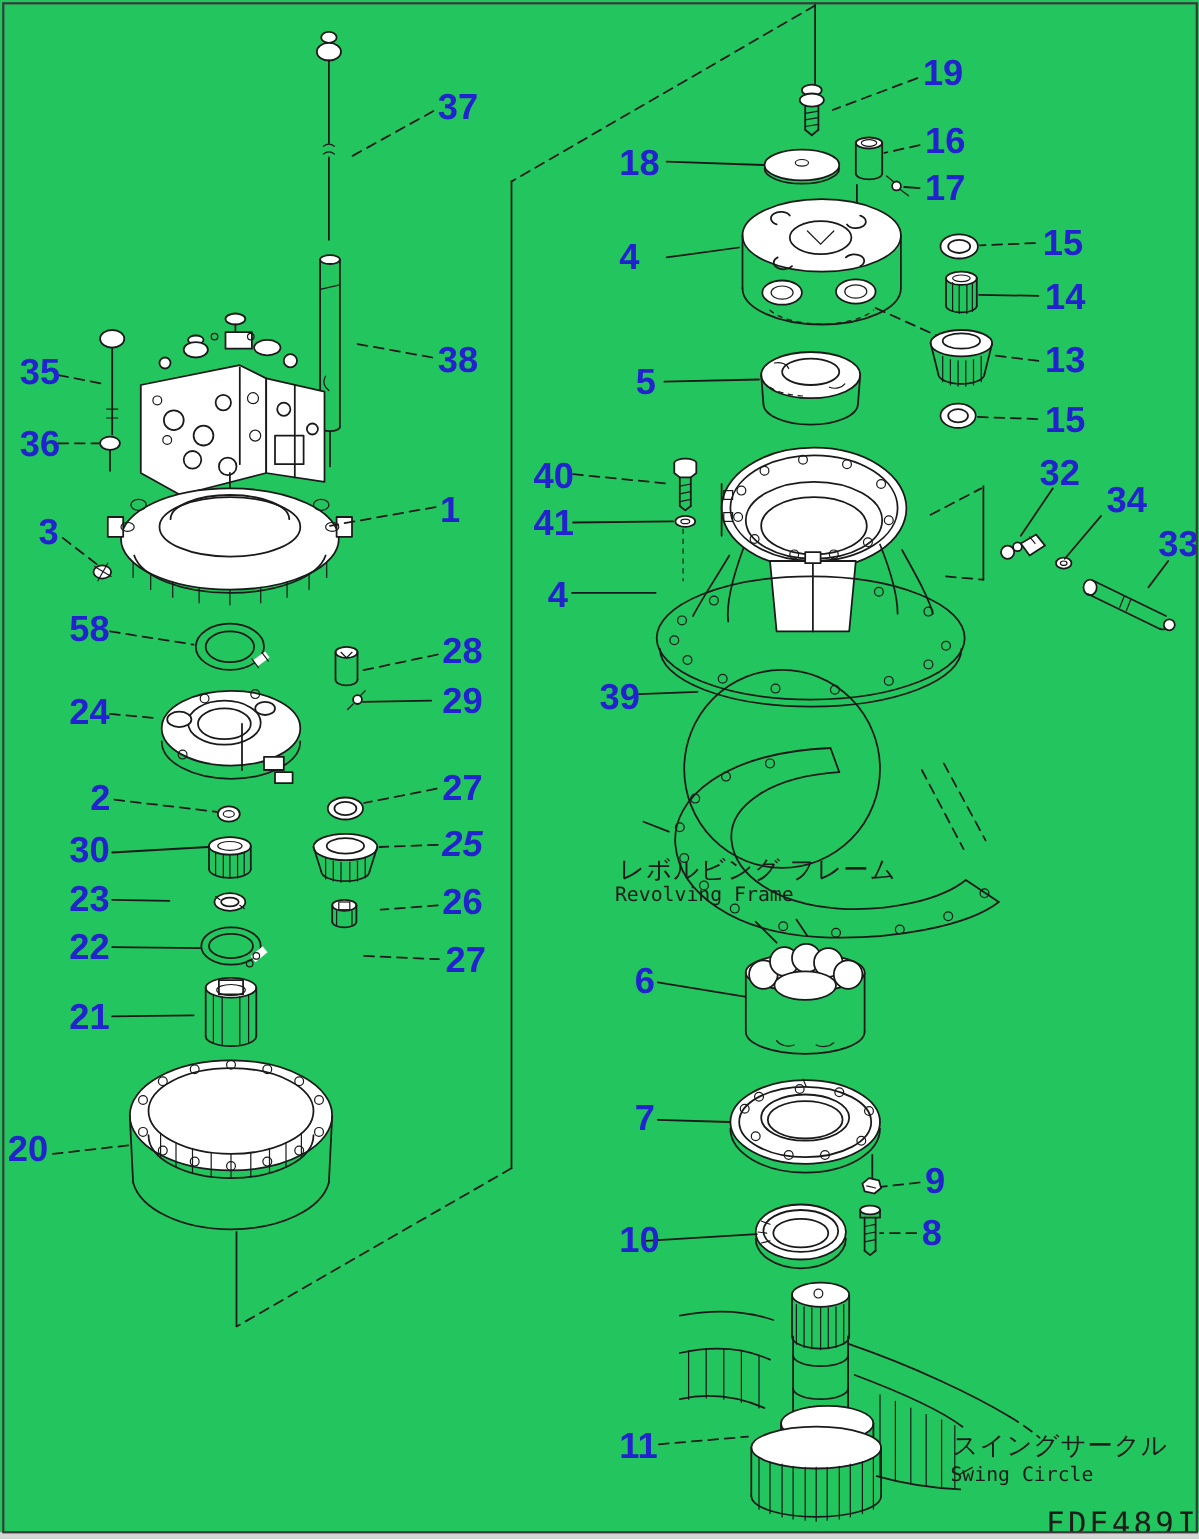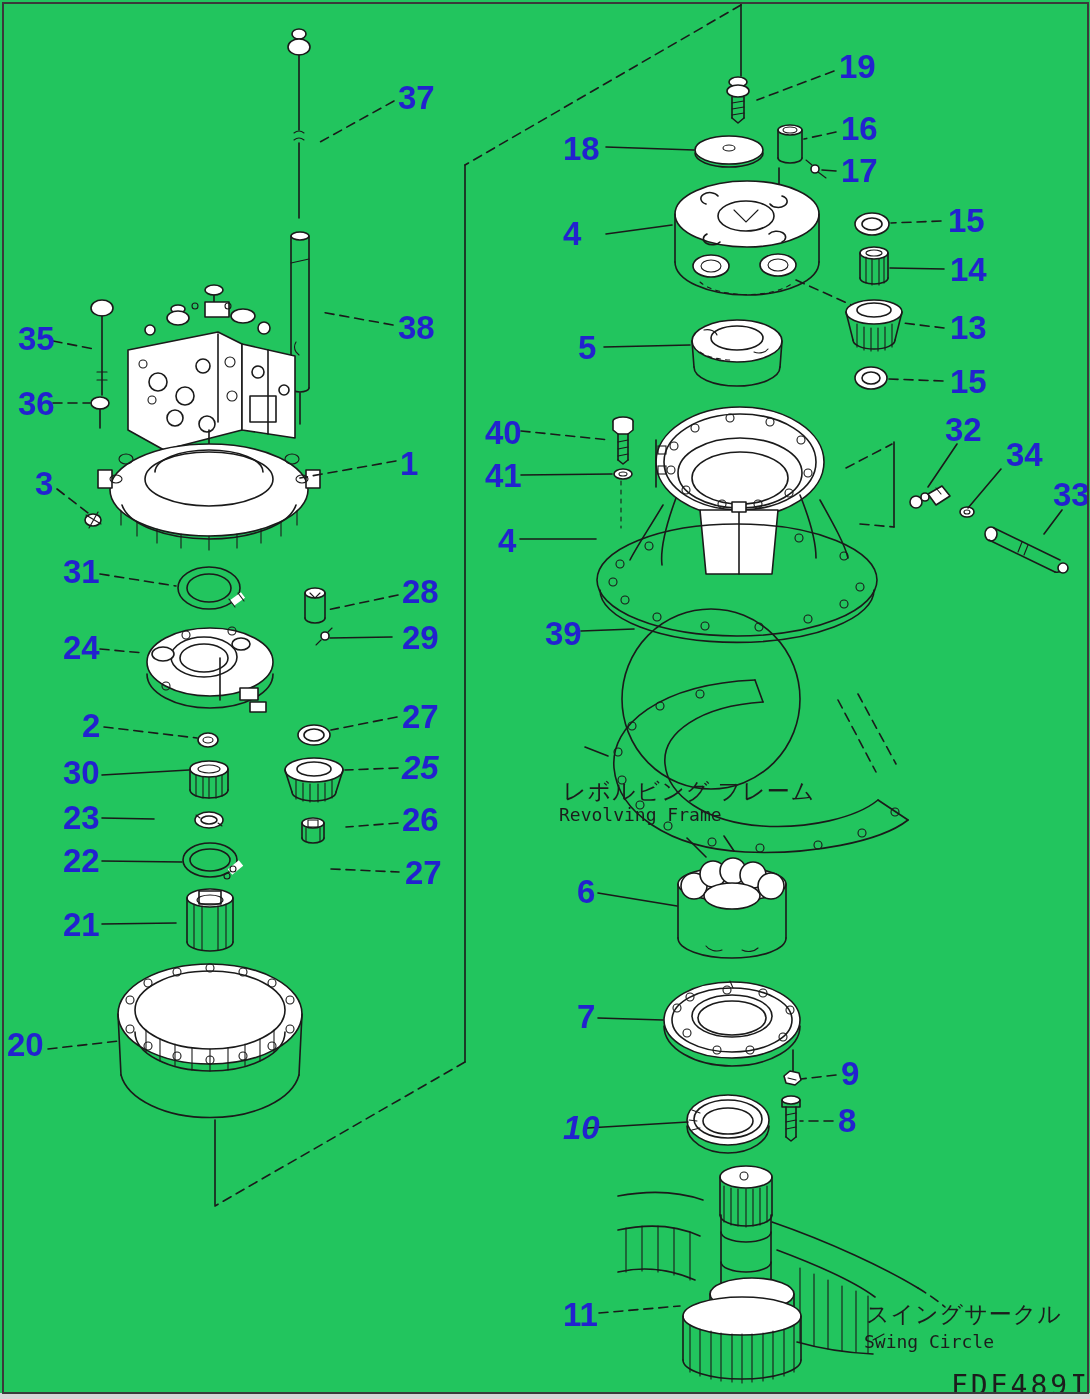--- a/index.html
+++ b/index.html
@@ -645,21 +645,21 @@
       </g>
 </svg>
 
 <div id="callout-layer">
       <div class="co" style="left: 398px; top: 97px;">37</div>
       <div class="co" style="left: 18px; top: 338px;">35</div>
       <div class="co" style="left: 18px; top: 403px;">36</div>
       <div class="co" style="left: 398px; top: 327px;">38</div>
       <div class="co" style="left: 400px; top: 463px;">1</div>
       <div class="co" style="left: 35px; top: 483px;">3</div>
-      <div class="co" style="left: 63px; top: 571px;">31</div>
+      <div class="co" style="left: 63px; top: 571px;">58</div>
       <div class="co" style="left: 402px; top: 591px;">28</div>
       <div class="co" style="left: 402px; top: 637px;">29</div>
       <div class="co" style="left: 63px; top: 647px;">24</div>
       <div class="co" style="left: 82px; top: 725px;">2</div>
       <div class="co" style="left: 402px; top: 716px;">27</div>
       <div class="co" style="left: 63px; top: 772px;">30</div>
       <div class="co" style="left: 402px; top: 767px; font-style: italic;">25</div>
       <div class="co" style="left: 63px; top: 817px;">23</div>
       <div class="co" style="left: 402px; top: 788px; margin-top: 31px;">26</div>
       <div class="co" style="left: 63px; top: 860px;">22</div>
@@ -679,21 +679,21 @@
       <div class="co" style="left: 485px; top: 432px;">40</div>
       <div class="co" style="left: 485px; top: 475px;">41</div>
       <div class="co" style="left: 945px; top: 429px;">32</div>
       <div class="co" style="left: 990px; top: 454px; margin-left: 16px;">34</div>
       <div class="co" style="left: 1053px; top: 494px;">33</div>
       <div class="co" style="left: 498px; top: 540px;">4</div>
       <div class="co" style="left: 545px; top: 633px;">39</div>
       <div class="co" style="left: 577px; top: 891px;">6</div>
       <div class="co" style="left: 577px; top: 1016px;">7</div>
       <div class="co" style="left: 841px; top: 1073px;">9</div>
-      <div class="co" style="left: 563px; top: 1127px; font-style: italic;">10</div>
+      <div class="co" style="left: 563px; top: 1127px;">10</div>
       <div class="co" style="left: 838px; top: 1120px;">8</div>
       <div class="co" style="left: 563px; top: 1314px;">11</div>
     </div>
 <div id="annotation-layer">
       <div class="annot jp" style="left: 563px; top: 791px;">レボルビング フレーム</div>
       <div class="annot en" style="left: 559px; top: 814px;">Revolving Frame</div>
       <div class="annot jp" style="left: 866px; top: 1314px;">スイングサークル</div>
       <div class="annot en" style="left: 864px; top: 1341px;">Swing Circle</div>
       <div class="annot code" style="left: 951px; top: 1385px;">FDE489I</div>
     </div>

